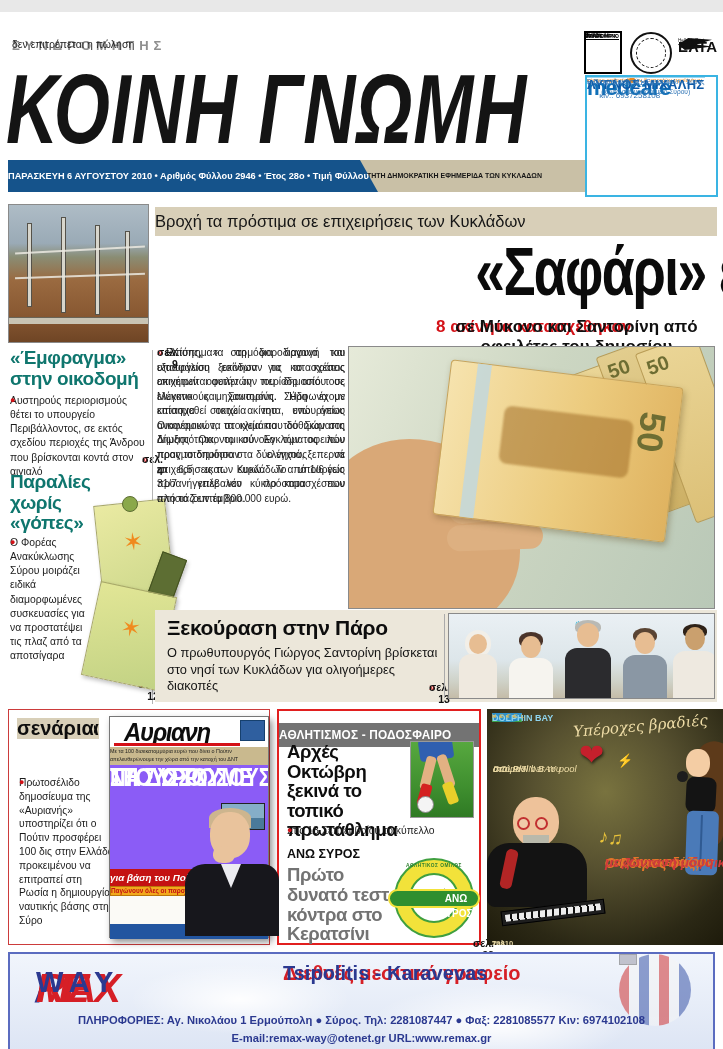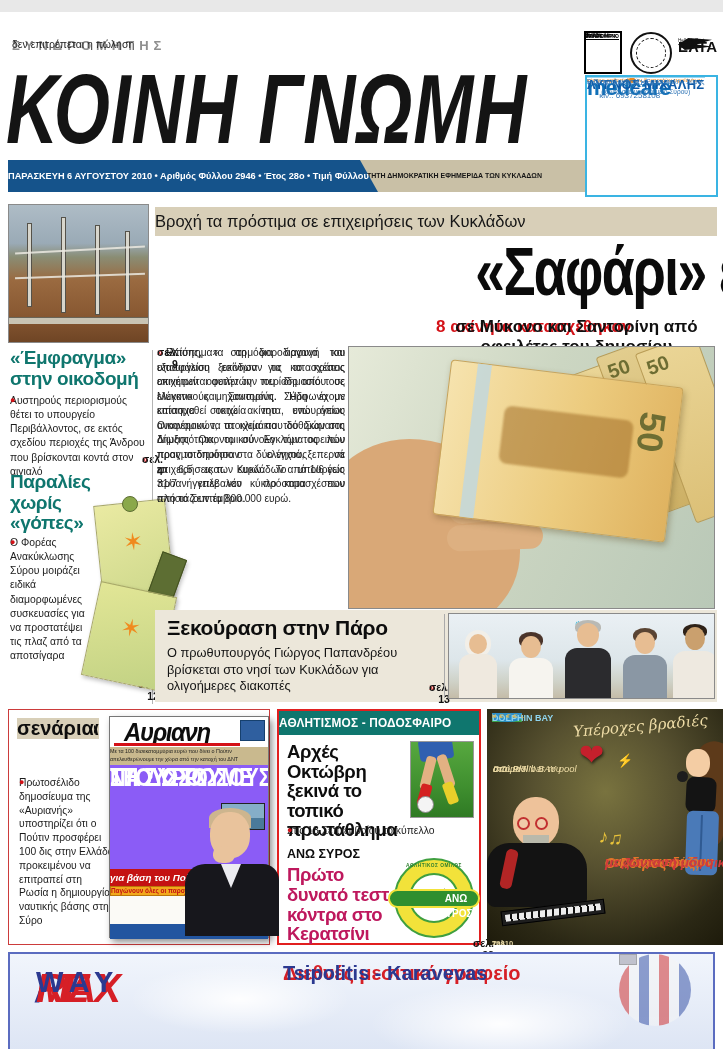--- a/index.html
+++ b/index.html
@@ -137,34 +137,34 @@
   .av-strip2 span{position:static;font-size:7.6px;font-weight:bold;color:#fff;line-height:15px;white-space:nowrap}
   .putin{right:-10px;bottom:8px;width:94px;height:130px;z-index:6}
   .putin-hair{left:24px;top:2px;width:42px;height:20px;background:#cdb58e;border-radius:50% 50% 0 0}
   .putin-head{left:25px;top:6px;width:40px;height:46px;background:#e9c39c;border-radius:46%}
   .putin-hand{left:28px;top:40px;width:22px;height:17px;background:#e9c39c;border-radius:42%;z-index:3}
   .putin-suit{left:0;bottom:0;width:94px;height:72px;background:#17171c;border-radius:20px 16px 0 0}
   .putin-shirt{left:36px;bottom:48px;width:20px;height:24px;background:#ecece f0;background:#ececf0;clip-path:polygon(0 0,100% 0,50% 100%)}
 
   
   .sports-box{left:277px;top:697px;width:204px;height:236px;border:2px solid #e11f1f;background:#fff}
-  .sp-banner{left:0;top:0;width:100%;height:24px;background:#0f766e}
+  .sp-banner{left:0;top:12px;width:100%;height:24px;background:#737373}
   .sp-banner span{position:static;font-size:12.2px;font-weight:bold;color:#fff;line-height:24px;padding-left:7px;letter-spacing:.2px;white-space:nowrap;display:inline-block;transform:scaleX(.97);transform-origin:0 50%}
   .sp-title1{left:8px;top:31px;width:124px;font-size:18.5px;font-weight:bold;line-height:1.06;letter-spacing:-.4px;color:#0d0d0d}
   .sp-photo{right:5px;top:30px;width:64px;height:77px;border:1px solid #999;overflow:hidden;background:linear-gradient(180deg,#57a83f 0%,#3f8f2f 60%,#2f7a24 100%)}
   .sp-shorts{left:8px;top:-4px;width:34px;height:22px;background:#2f5fb0;border-radius:4px;transform:rotate(-8deg)}
   .sp-leg{width:10px;height:34px;background:#e2b183;border-radius:4px}
   .sp-l1{left:12px;top:14px;transform:rotate(14deg)}
   .sp-l2{left:30px;top:12px;transform:rotate(-18deg)}
   .sp-sock-r{left:8px;top:42px;width:11px;height:22px;background:#d42020;border-radius:3px;transform:rotate(16deg)}
   .sp-sock-y{left:34px;top:40px;width:11px;height:22px;background:#e8cf2a;border-radius:3px;transform:rotate(-20deg)}
   .sp-ball{left:6px;bottom:4px;width:17px;height:17px;background:#f4f4f4;border-radius:50%;border:1px solid #888}
   .sp-bullet{left:8px;top:114px;width:188px;font-size:10.4px;color:#1b1b1b}
   .sp-kicker{left:8px;top:136px;font-size:12.5px;font-weight:bold;color:#0d0d0d}
-  .sp-title2{left:8px;top:154px;width:106px;font-size:18.5px;font-weight:bold;line-height:1.07;letter-spacing:-.4px;color:#be185d}
+  .sp-title2{left:8px;top:154px;width:106px;font-size:18.5px;font-weight:bold;line-height:1.07;letter-spacing:-.4px;color:#737373}
   .badge{right:5px;top:147px;width:80px;height:80px}
   .badge-disc{left:0;top:0;width:80px;height:80px;border-radius:50%;background:#f2e23a;border:2px solid #3f9f3f}
   .badge-inner{left:15px;top:15px;width:50px;height:50px;border-radius:50%;background:#fff;border:2px solid #3f9f3f;text-align:center}
   .badge-church{position:static;font-size:17px;color:#2f8f2f;line-height:48px}
   .badge-arc{left:0;top:5px;width:100%;text-align:center;font-size:4.8px;font-weight:bold;color:#2f7f2f;letter-spacing:.5px}
   .badge-ribbon{left:-6px;top:31px;width:92px;height:19px;background:#2f8f2f;border:2px solid #f2e23a;border-radius:10px;text-align:center}
   .badge-ribbon span{position:static;font-size:10px;font-weight:bold;color:#fff;line-height:15px}
   .sp-ref{right:6px;bottom:6px;width:80px}
 
   
@@ -355,21 +355,21 @@
     <div class="finger f3"></div>
     <div class="note-main">
       <div class="note-band"></div>
       <div class="note-art"></div>
       <div class="note-50">50</div>
     </div>
   </div>
 
   <div class="paro-bg"></div>
   <div class="paro-title">Ξεκούραση στην Πάρο</div>
-  <div class="paro-sum">Ο πρωθυπουργός Γιώργος Παπανδρέου βρίσκεται στο νησί των Κυκλάδων για ολιγοήμερες διακοπές</div>
+  <div class="paro-sum">Ο πρωθυπουργός Γιώργος Σαντορίνη βρίσκεται στο νησί των Κυκλάδων για ολιγοήμερες διακοπές</div>
   <div class="pageref paro-ref">
       <span class="arrow">»</span> 
       <span>σελ. 13</span>
     </div>
   <div class="vdivider2"></div>
 
   <div class="paro-photo">
     <span class="spark">❋</span>
     <div class="person" style="left:4px;bottom:0;width:50px;height:70px">
       <div class="p-hair" style="left:12px;top:2px;width:26px;height:26px;background:#f2efe8"></div>
@@ -537,15 +537,17 @@
     <div class="rx-logo">
       <span class="rx-re">RE</span>
         <span class="rx-slash">/</span>
         <span class="rx-max">MAX</span>
         <span class="rx-way">WAY</span>
     </div>
     <div class="rx-right">
       <span class="rx-r1">Διεθνές μεσιτικό γραφείο</span>
       <span class="rx-r2">Tsipolitis - Karavevas</span>
     </div>
+    <div class="rx-info">ΠΛΗΡΟΦΟΡΙΕΣ: Αγ. Νικολάου 1 Ερμούπολη ● Σύρος. Τηλ: 2281087447 ● Φαξ: 2281085577 Κιν: 6974102108</div>
+    <div class="rx-mail">E-mail:remax-way@otenet.gr URL:www.remax.gr</div>
   </div>
 
 </div>
 
 </body></html>

